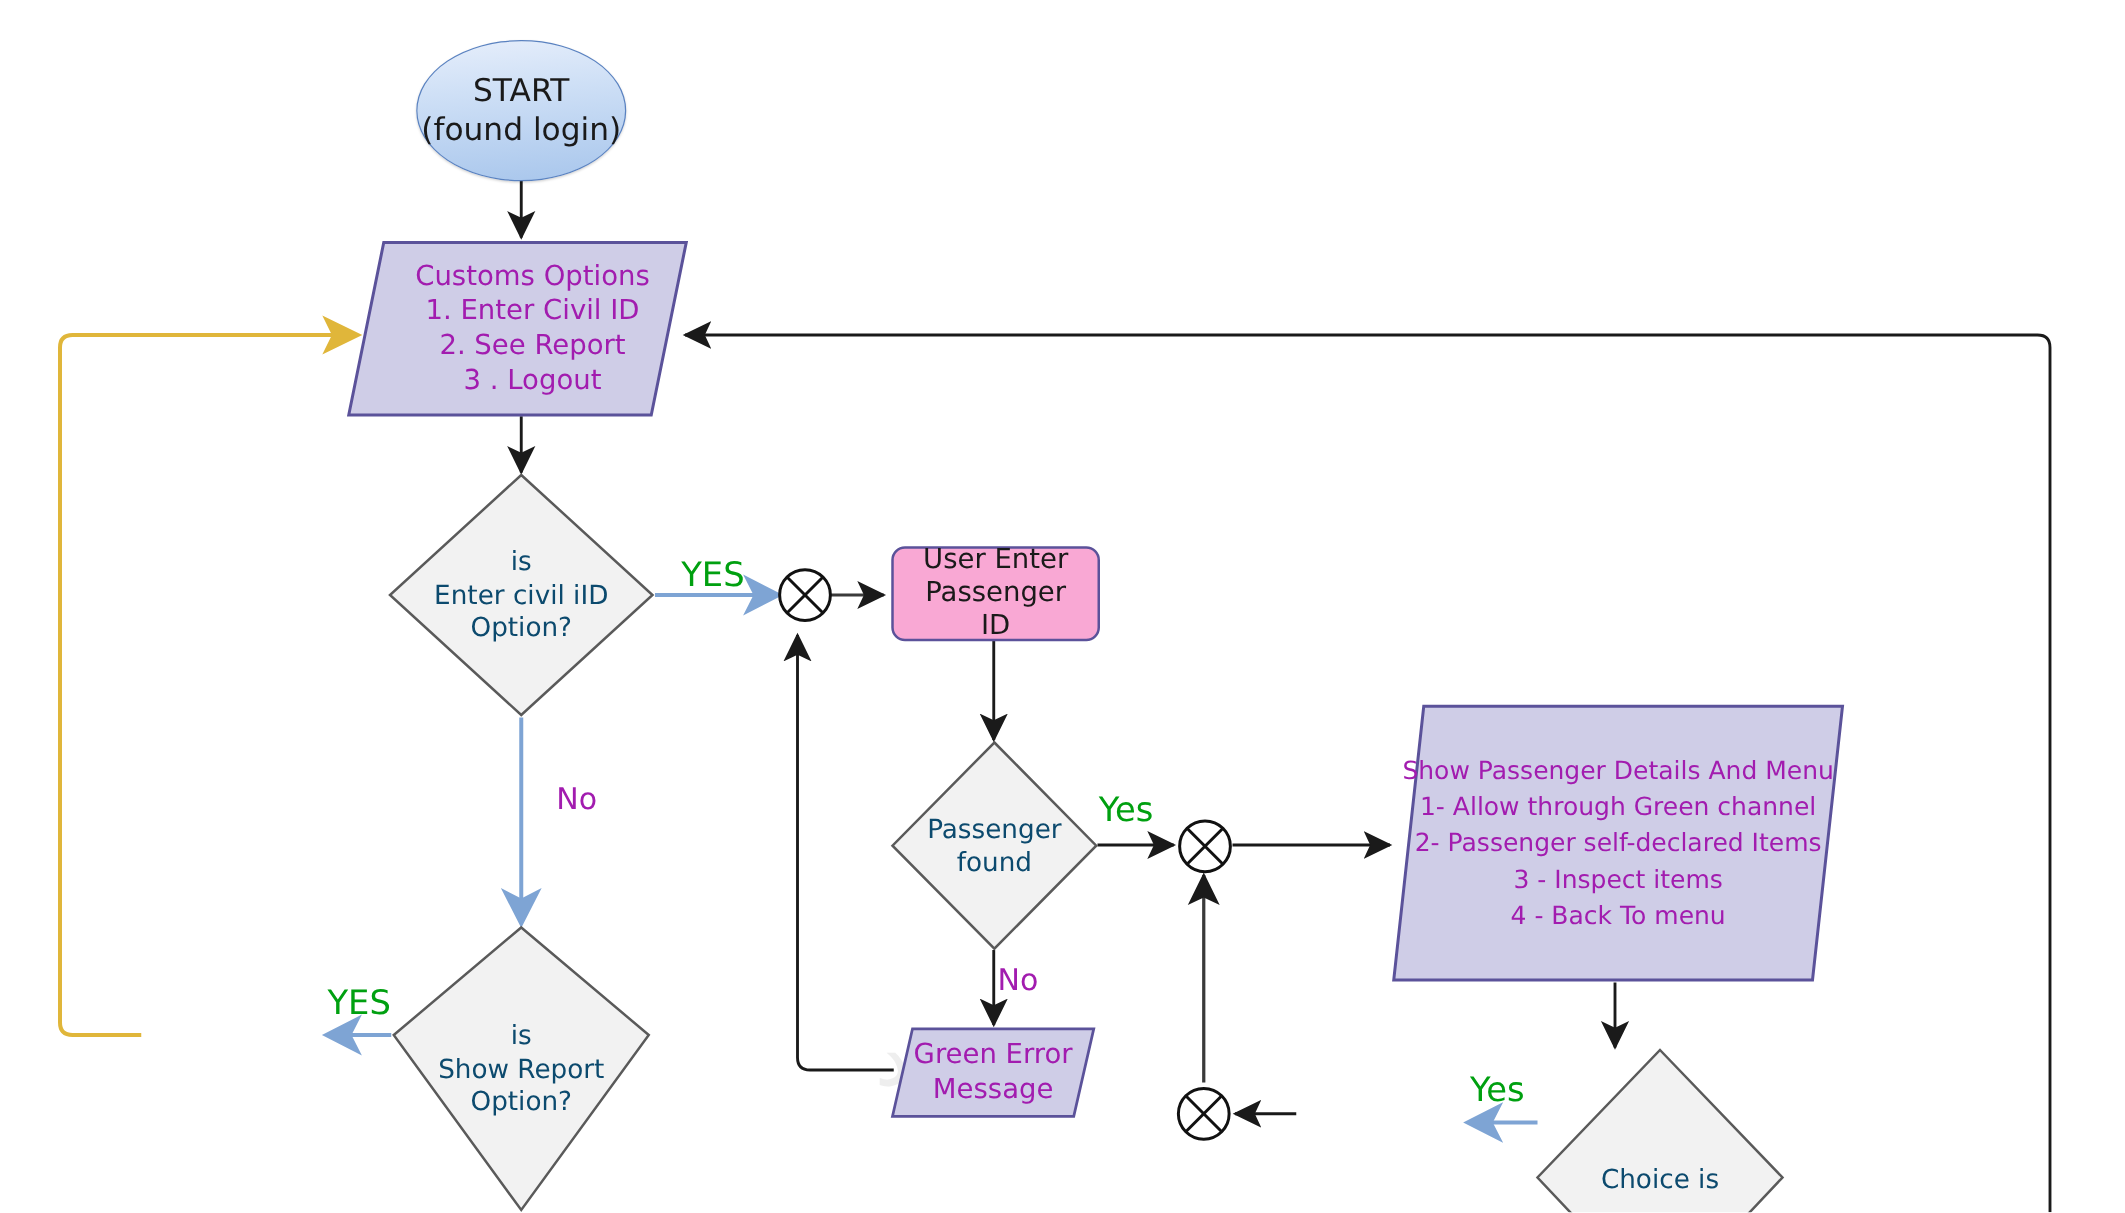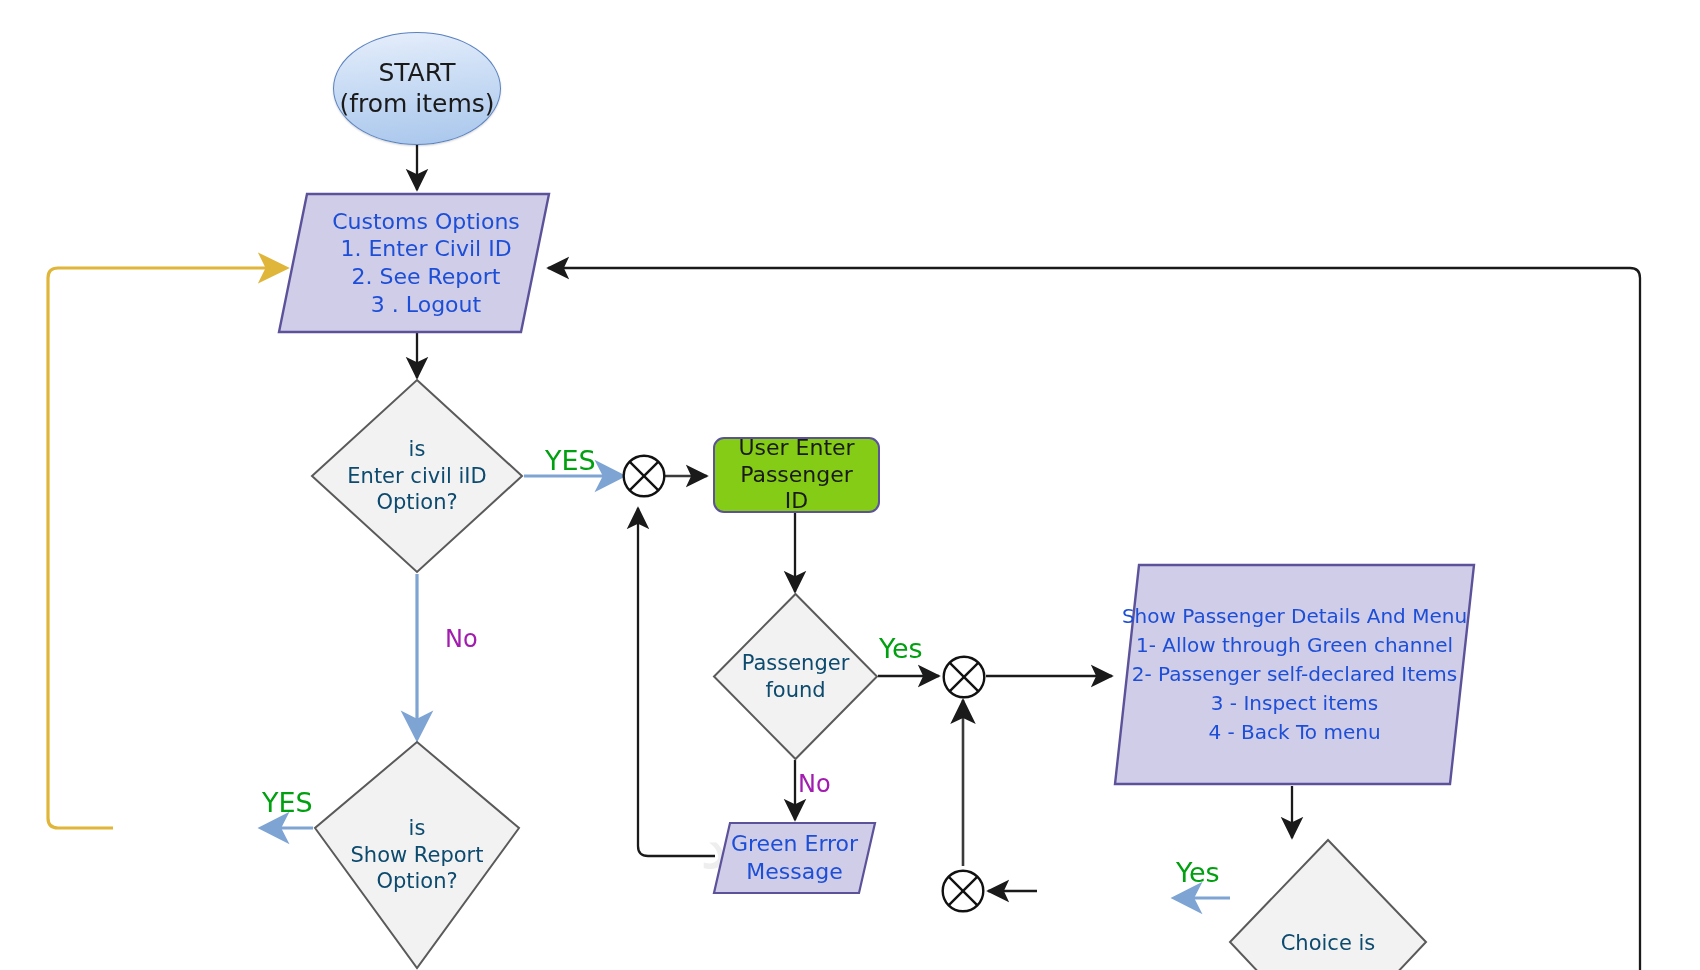--- a/index.html
+++ b/index.html
@@ -50,21 +50,21 @@
   }
   .para-txt {
     position: absolute;
     left: 0; top: 0;
     width: 100%; height: 100%;
     display: flex;
     align-items: center;
     justify-content: center;
     text-align: center;
     white-space: pre;
-    color: #1d4ed8;
+    color: #a21caf;
     line-height: 1.26;
   }
   
   .dia-wrap { position: absolute; }
   .dia-bg {
     position: absolute;
     left: 0; top: 0;
     width: 100%; height: 100%;
   }
   .dia-txt {
@@ -166,21 +166,21 @@
     <path d="M1037,891 L988,891" stroke="#1a1a1a" stroke-width="2.3" fill="none" marker-end="url(#ah-black)"></path>
 
     
     <path d="M963,866 L963,700" stroke="#3a3a3a" stroke-width="2.6" fill="none" marker-end="url(#ah-black)"></path>
 
     
     <path d="M1640,970 L1640,278 Q1640,268 1630,268 L548,268" stroke="#1a1a1a" stroke-width="2.3" fill="none" marker-end="url(#ah-black)"></path>
   </svg>
 
   <div class="node oval" style="left:333px; top:32px; width:168px; height:113px;">START
-(from items)</div>
+(found login)</div>
 
   <div class="para-wrap" style="left:277px; top:192px; width:274px; height:142px;">
     <svg class="para-bg" viewBox="0 0 274 142" preserveAspectRatio="none">
       <polygon points="30,2 272,2 244,140 2,140" fill="#cfcde7" stroke="#5b529a" stroke-width="2.4"></polygon>
     </svg>
     <div class="para-txt" style="font-size:22px; padding-left:12px;">Customs Options
 1. Enter Civil ID
 2. See Report
 3 . Logout</div>
   </div>
@@ -193,21 +193,21 @@
 Enter civil iID
 Option?</div>
   </div>
 
   <svg class="xconn" style="left:621px; top:453px;" width="46" height="46" viewBox="0 0 46 46">
     <circle cx="23" cy="23" r="20.3" fill="#ffffff" stroke="#111111" stroke-width="2.4"></circle>
     <line x1="8.6" y1="8.6" x2="37.4" y2="37.4" stroke="#111111" stroke-width="2.4"></line>
     <line x1="37.4" y1="8.6" x2="8.6" y2="37.4" stroke="#111111" stroke-width="2.4"></line>
   </svg>
 
-  <div class="node" style="left:713px; top:437px; width:167px; height:76px; background:#84cc16;
+  <div class="node" style="left:713px; top:437px; width:167px; height:76px; background:#f9a8d4;
               border:2.2px solid #5b529a; border-radius:11px; font-size:22px;">User Enter
 Passenger
 ID</div>
 
   <div class="dia-wrap" style="left:712px; top:592px; width:167px; height:169px;">
     <svg class="dia-bg" viewBox="0 0 167 169" preserveAspectRatio="none">
       <polygon points="83.5,2 165,84.5 83.5,167 2,84.5" fill="#f2f2f2" stroke="#5a5a5a" stroke-width="2"></polygon>
     </svg>
     <div class="dia-txt" style="font-size:21px;">Passenger
 found</div>

